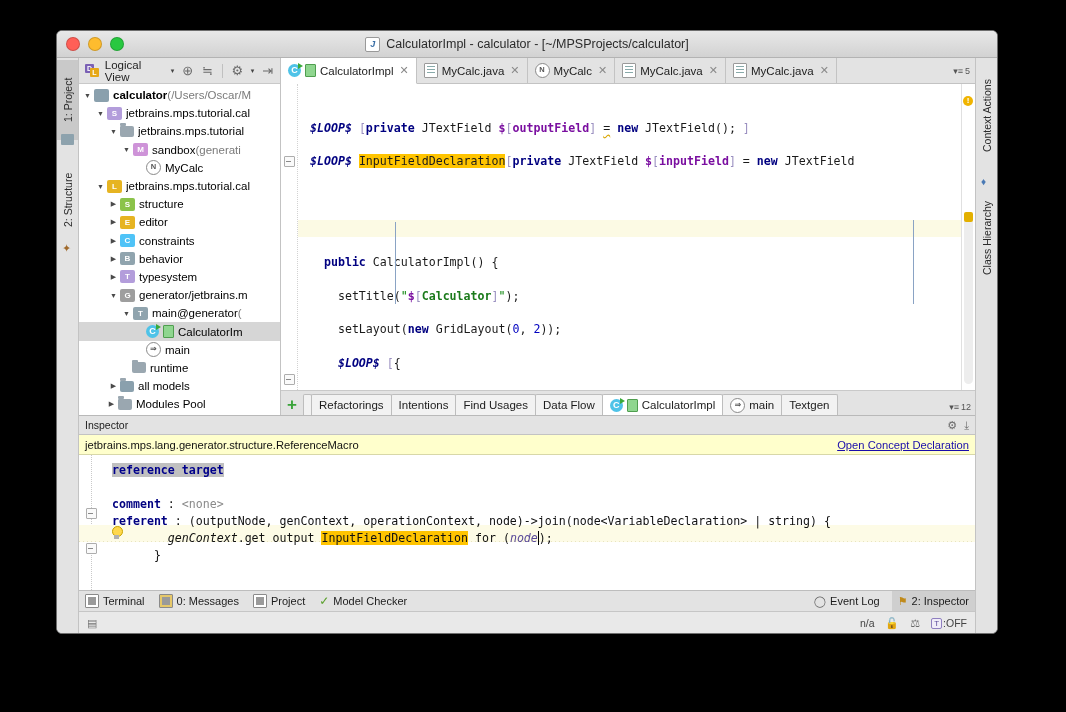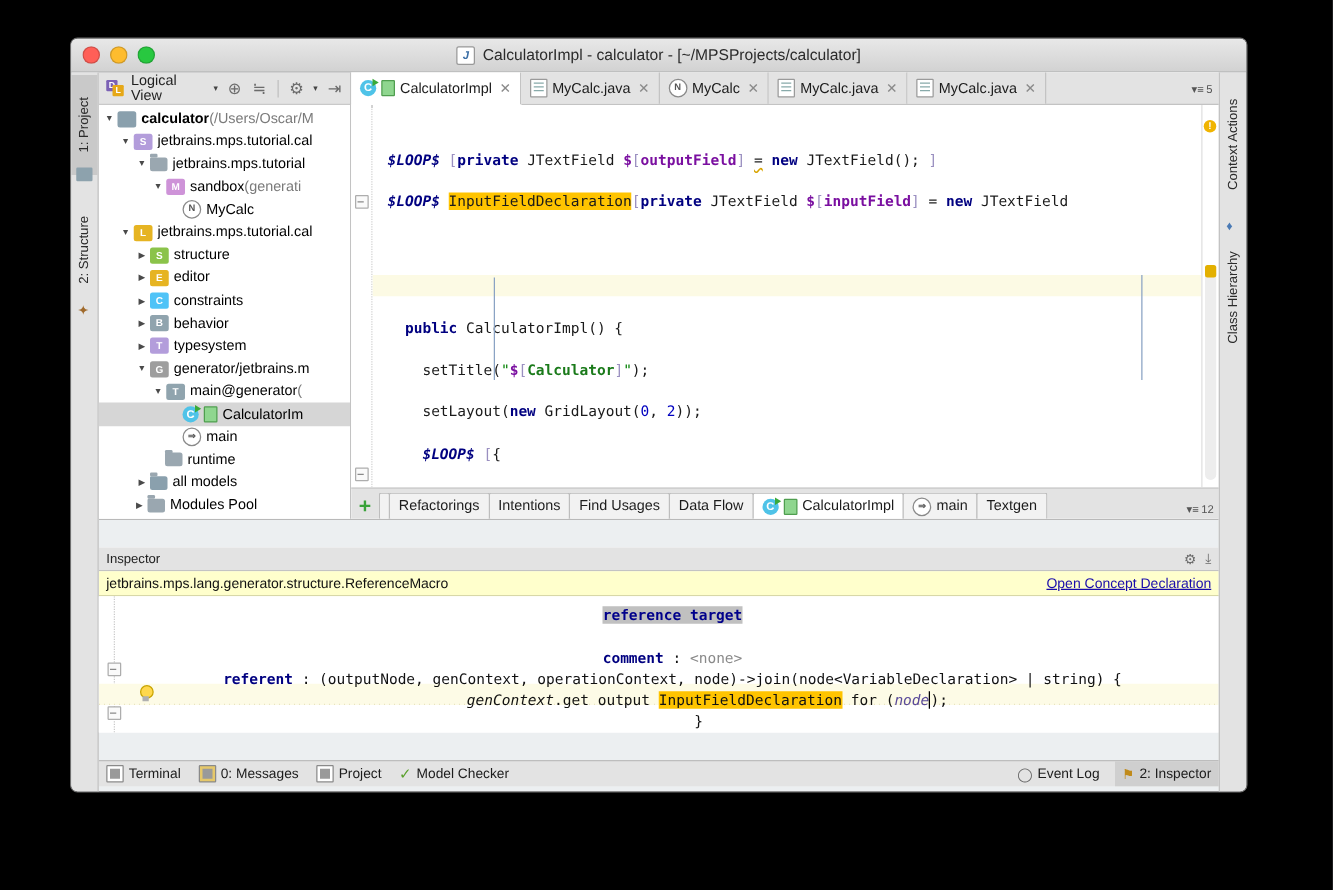--- a/index.html
+++ b/index.html
@@ -20,21 +20,21 @@
            font-size:9px;line-height:12px;text-align:center;color:#3a6ea5;font-weight:bold;font-style:italic;}
 
   
   .body-row{display:flex;height:576px;}
   .vbar{width:21px;background:#e3e3e3;border-right:1px solid #c3c3c3;position:relative;}
   .vbar.right{border-right:none;border-left:1px solid #c3c3c3;}
   .vtab{position:absolute;white-space:nowrap;font-size:10.5px;color:#2b2b2b;
         writing-mode:vertical-rl;transform:rotate(180deg);display:flex;align-items:center;gap:4px;padding:4px 0;}
   .vtab.sel{background:#c9c9c9;}
 
-  .center{flex:1;display:flex;flex-direction:column;min-width:0;gap:22px;}
+  .center{flex:1;display:flex;flex-direction:column;min-width:0;}
 
   
   .upper{display:flex;height:357px;background:#fff;border-bottom:1px solid #b9b9b9;}
 
   .tree-pane{width:201px;display:flex;flex-direction:column;border-right:1px solid #c3c3c3;background:#fff;}
   .tree-toolbar{height:25px;background:#e3e3e3;border-bottom:1px solid #c9c9c9;display:flex;align-items:center;
                 gap:7px;padding:0 6px;font-size:11.5px;color:#1f1f1f;}
   .lv-ico{width:14px;height:14px;position:relative;}
   .lv-ico i{position:absolute;width:9px;height:9px;font-size:7px;line-height:9px;text-align:center;
             color:#fff;font-weight:bold;border-radius:1px;font-style:normal;}
@@ -114,21 +114,21 @@
   .ins-head-right{margin-left:auto;display:flex;gap:7px;align-items:center;color:#6b6b6b;font-size:11px;}
   .ins-concept{height:19px;background:#ffffcc;border-bottom:1px solid #d8d8a8;display:flex;align-items:center;
                padding:0 6px;font-size:11.2px;color:#111;}
   .ins-link{margin-left:auto;color:#1a0dab;text-decoration:underline;font-size:11.2px;}
   .ins-body{flex:1;position:relative;background:#fff;overflow:hidden;
             font-family:"DejaVu Sans Mono",monospace;font-size:11.6px;line-height:17px;color:#111;}
   .ins-gut{position:absolute;left:12px;top:0;bottom:0;width:1px;border-left:1px dotted #c9c9c9;}
   .ins-hl{position:absolute;left:0;right:0;height:17px;background:#fdfbe6;
           background-image:repeating-linear-gradient(to right,#e8e4c0 0 1px,transparent 1px 4px);background-size:100% 1px;
           background-repeat:repeat-x;background-position:0 100%;}
-  .ins-line{position:relative;white-space:pre;padding-left:22px;text-align:center;}
+  .ins-line{position:relative;white-space:pre;padding-left:33px;}
   .selbg{background:#c0c0c0;color:#00008b;font-weight:bold;}
   .bulb{position:absolute;left:32px;width:11px;height:13px;}
   .bulb:before{content:"";position:absolute;left:1px;top:0;width:9px;height:9px;border-radius:50%;
                background:#ffd84d;border:1px solid #c9a400;}
   .bulb:after{content:"";position:absolute;left:3px;top:9px;width:5px;height:4px;background:#b0b0b0;}
 
   
   .toolrow{height:20px;background:#e3e3e3;border-top:1px solid #bdbdbd;display:flex;align-items:center;
            padding:0 6px;gap:14px;font-size:11px;color:#1c1c1c;}
   .toolrow .right{margin-left:auto;display:flex;align-items:center;gap:12px;}

